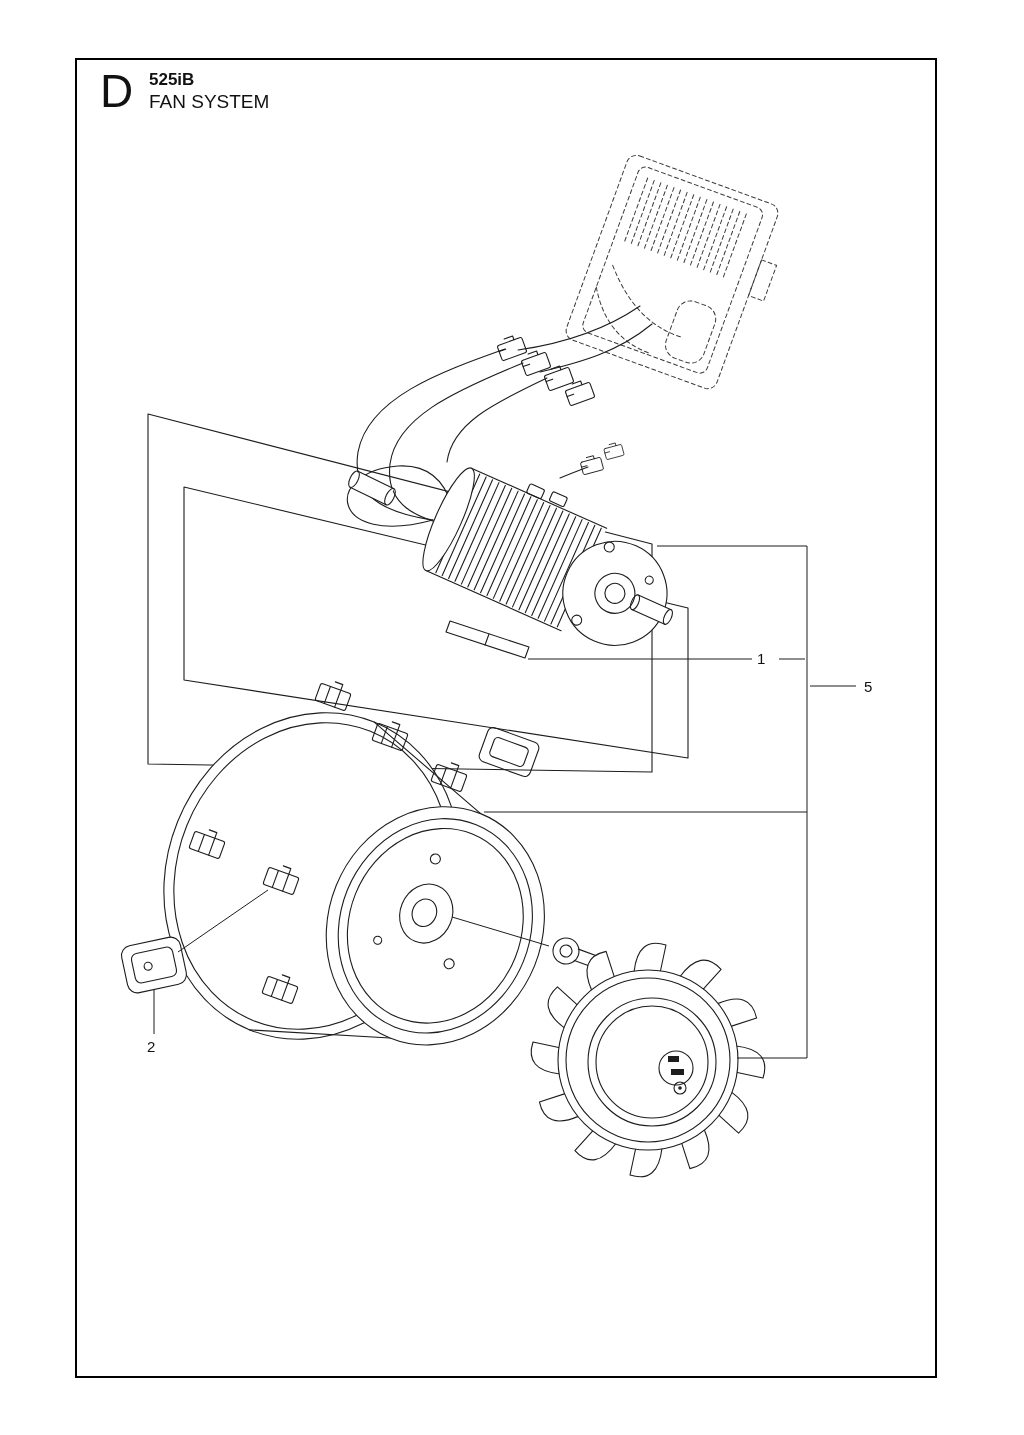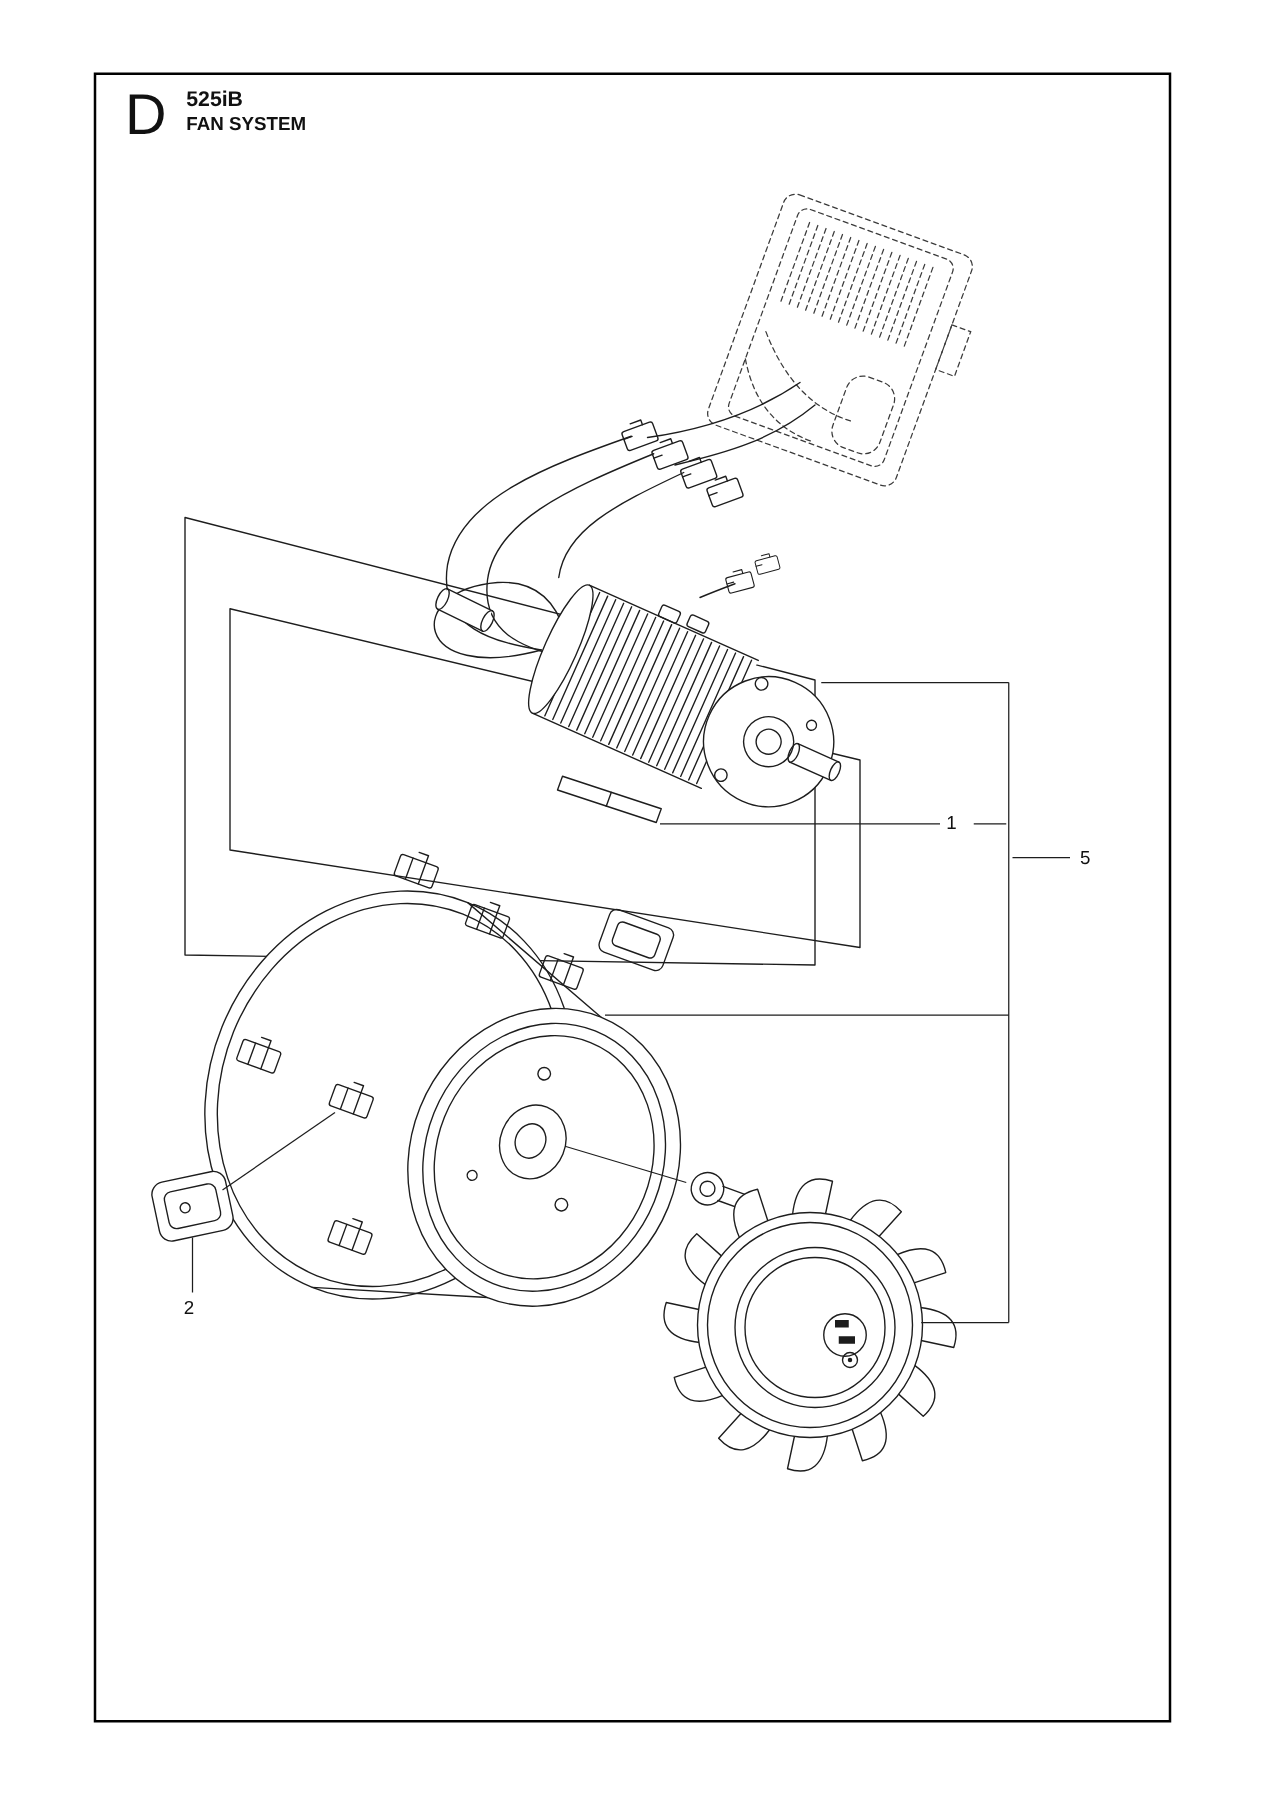--- a/index.html
+++ b/index.html
@@ -2,21 +2,21 @@
 <html><head>
 <meta charset="utf-8">
 <style>
   html,body{margin:0;padding:0;background:#e8e8e8;}
   .page{position:relative;width:1024px;height:1435px;background:#ffffff;
         font-family:"Liberation Sans",sans-serif;color:#111;overflow:hidden;}
   .frame{position:absolute;left:75px;top:58px;width:858px;height:1316px;
          border:2px solid #000;background:#fff;}
   .hdr-letter{position:absolute;left:100px;top:64px;font-size:46px;font-weight:400;}
   .hdr-model{position:absolute;left:149px;top:70px;font-size:17px;font-weight:bold;text-align:right;}
-  .hdr-title{position:absolute;left:149px;top:91px;font-size:15px;font-weight:bold;}
+  .hdr-title{position:absolute;left:149px;top:91px;font-size:19px;font-weight:normal;}
   .callout{position:absolute;font-size:15px;font-weight:400;}
   svg.art{position:absolute;left:0;top:0;}
   svg .ln{stroke:#1d1d1d;fill:none;stroke-width:1.1;stroke-linecap:round;stroke-linejoin:round;}
   svg .thin{stroke:#1d1d1d;fill:none;stroke-width:1;}
   svg .dash{stroke:#3a3a3a;fill:none;stroke-width:1;stroke-dasharray:4 3;stroke-linecap:round;}
   svg .fw{fill:#fff;}
   svg .dk{fill:#1d1d1d;stroke:none;}
 </style>
 </head>
 <body>

